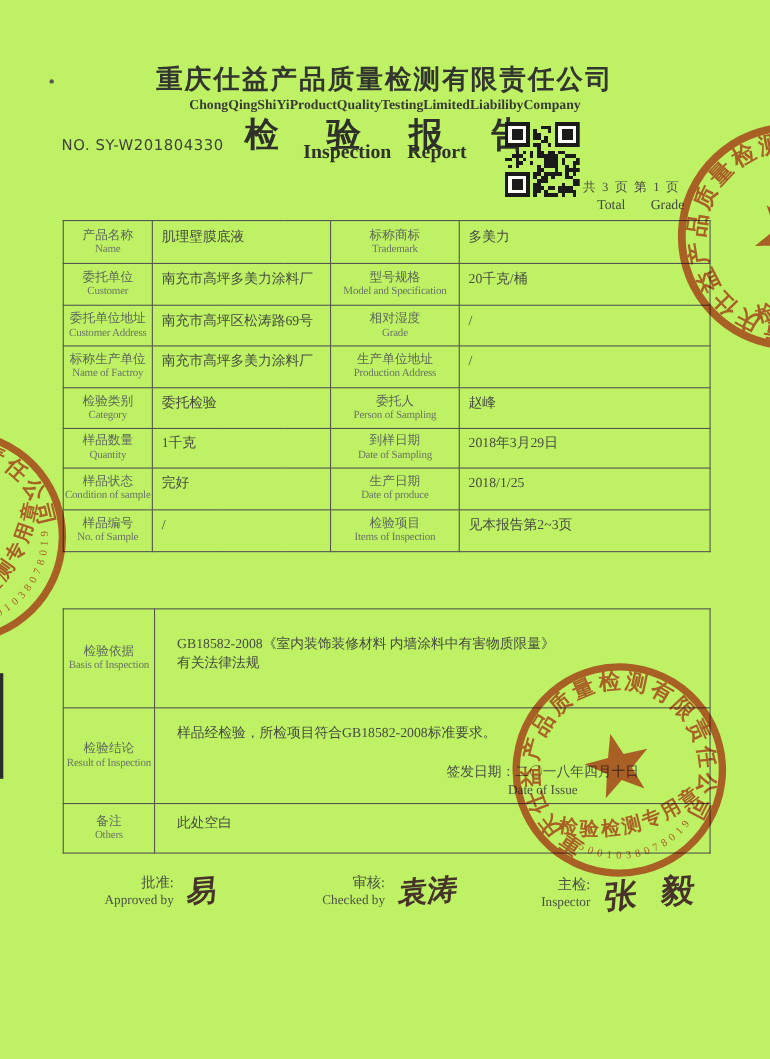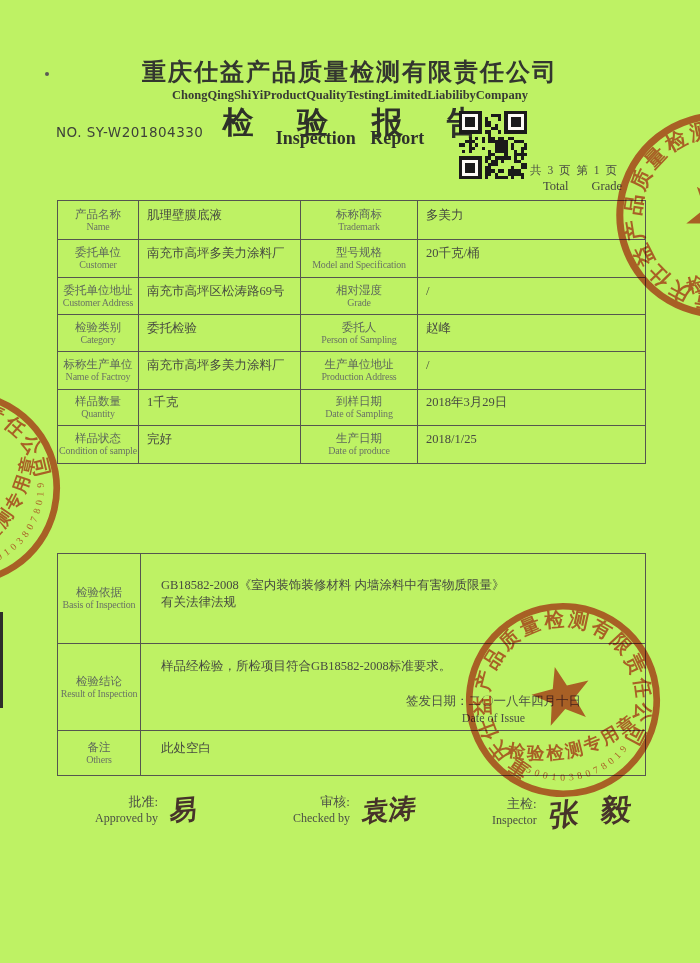--- a/index.html
+++ b/index.html
@@ -247,44 +247,44 @@
             <div class="cn">委托单位地址</div>
             <div class="en">Customer Address</div>
           </td>
       <td class="val" colspan="3">南充市高坪区松涛路69号</td>
       <td class="lbl">
             <div class="cn">相对湿度</div>
             <div class="en">Grade</div>
           </td>
       <td class="val">/</td>
     </tr>
+    <tr style="height:38px">
+      <td class="lbl">
+            <div class="cn">标称生产单位</div>
+            <div class="en">Name of Factroy</div>
+          </td>
+      <td class="val" colspan="3">南充市高坪多美力涂料厂</td>
+      <td class="lbl">
+            <div class="cn">生产单位地址</div>
+            <div class="en">Production Address</div>
+          </td>
+      <td class="val">/</td>
+    </tr>
     <tr style="height:37px">
       <td class="lbl">
             <div class="cn">检验类别</div>
             <div class="en">Category</div>
           </td>
       <td class="val" colspan="3">委托检验</td>
       <td class="lbl">
             <div class="cn">委托人</div>
             <div class="en">Person of Sampling</div>
           </td>
       <td class="val">赵峰</td>
     </tr>
-    <tr style="height:38px">
-      <td class="lbl">
-            <div class="cn">标称生产单位</div>
-            <div class="en">Name of Factroy</div>
-          </td>
-      <td class="val" colspan="3">南充市高坪多美力涂料厂</td>
-      <td class="lbl">
-            <div class="cn">生产单位地址</div>
-            <div class="en">Production Address</div>
-          </td>
-      <td class="val">/</td>
-    </tr>
     <tr style="height:36px">
       <td class="lbl">
             <div class="cn">样品数量</div>
             <div class="en">Quantity</div>
           </td>
       <td class="val" colspan="3">1千克</td>
       <td class="lbl">
             <div class="cn">到样日期</div>
             <div class="en">Date of Sampling</div>
           </td>
@@ -294,20 +294,32 @@
       <td class="lbl">
             <div class="cn">样品状态</div>
             <div class="en">Condition of sample</div>
           </td>
       <td class="val" colspan="3">完好</td>
       <td class="lbl">
             <div class="cn">生产日期</div>
             <div class="en">Date of produce</div>
           </td>
       <td class="val">2018/1/25</td>
+    </tr>
+    <tr style="height:38px">
+      <td class="lbl">
+            <div class="cn">样品编号</div>
+            <div class="en">No. of Sample</div>
+          </td>
+      <td class="val" colspan="3">/</td>
+      <td class="lbl">
+            <div class="cn">检验项目</div>
+            <div class="en">Items of Inspection</div>
+          </td>
+      <td class="val">见本报告第2~3页</td>
     </tr>
   </tbody>
     </table>
 
   <table class="t2">
     <colgroup>
         <col style="width:83px">
         <col style="width:505px">
       </colgroup>
     <tbody>

